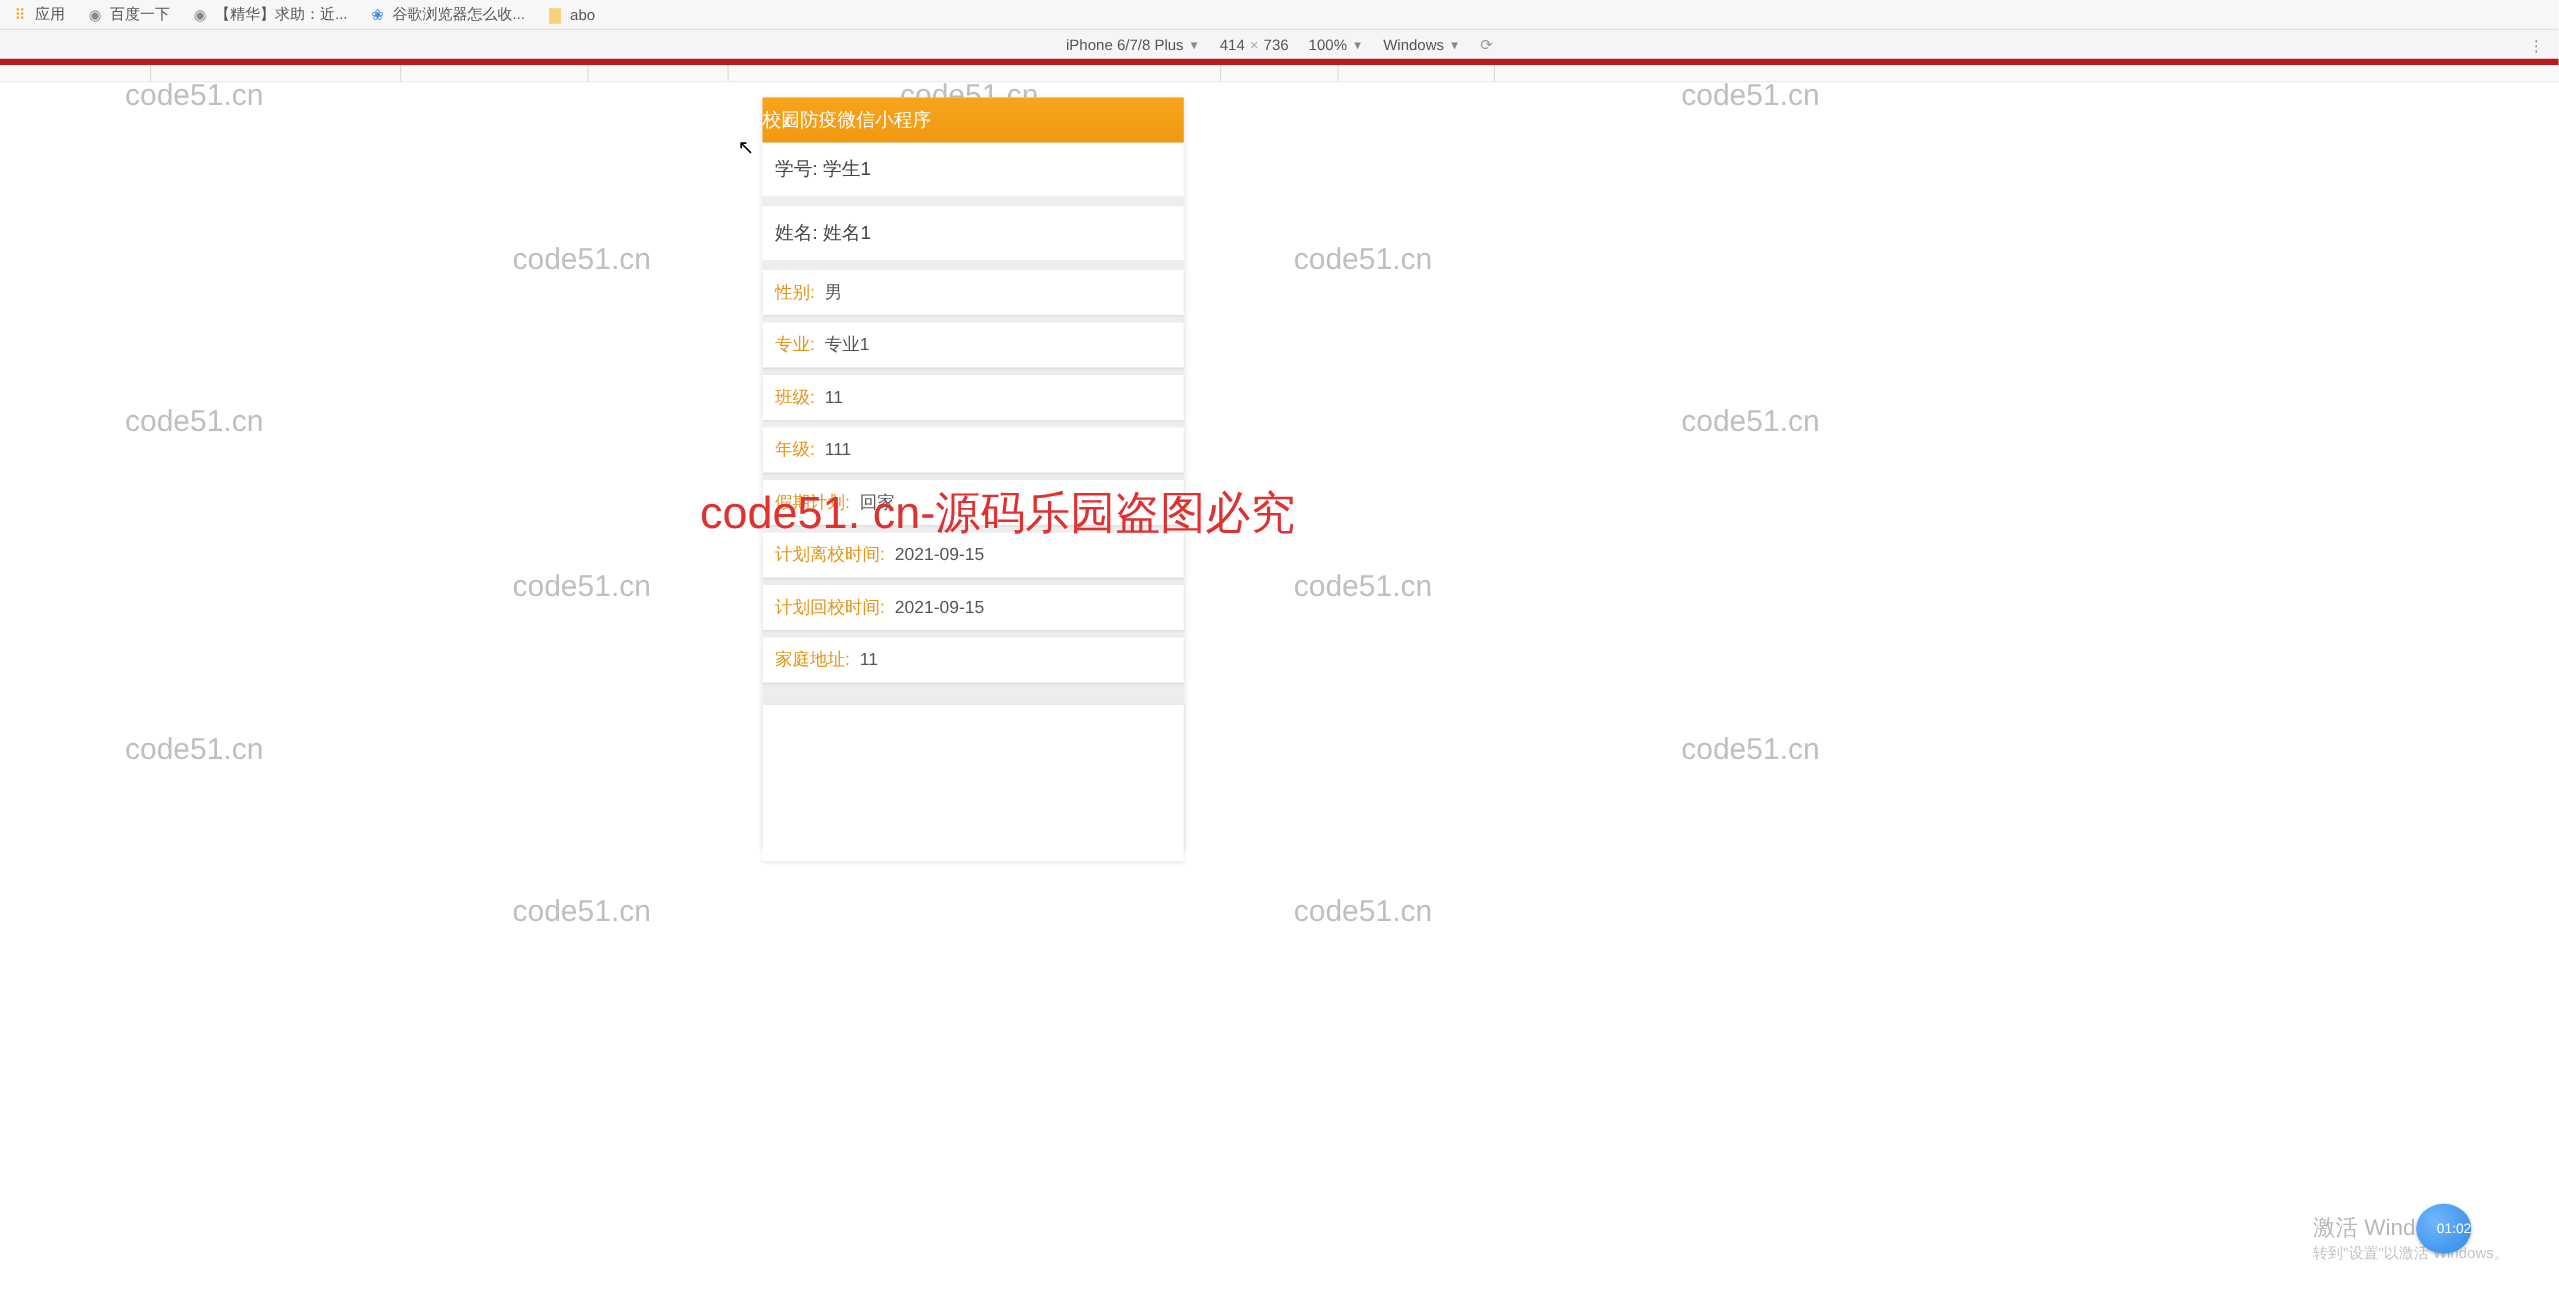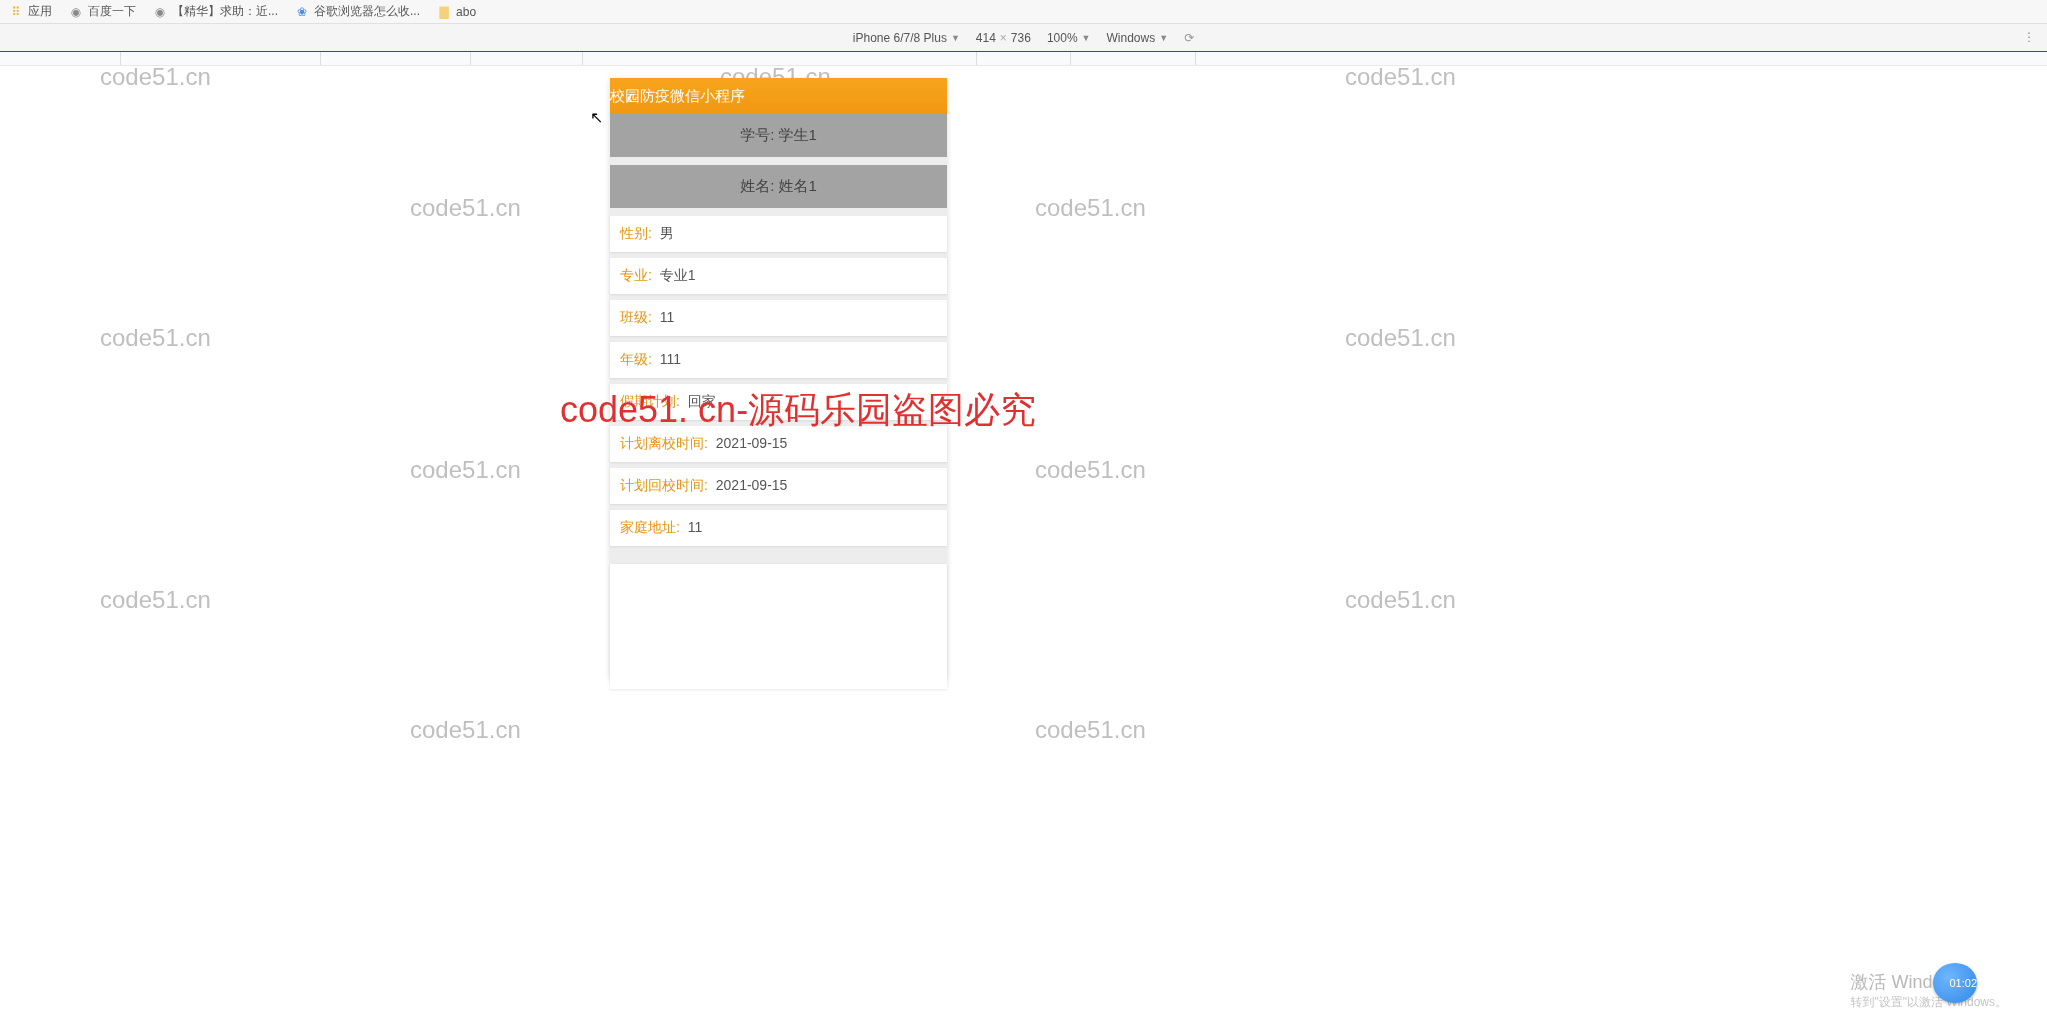--- a/index.html
+++ b/index.html
@@ -40,21 +40,21 @@
 }
 .apps-icon { color: #f5a623; }
 .globe-icon { color: #888; }
 .paw-icon { color: #4a8ae8; }
 .folder-icon { color: #f5d178; }
 
 
 .device-toolbar {
   height: 28px;
   background: #f5f5f5;
-  border-bottom: 1px solid #b91c1c;
+  border-bottom: 5px solid #b91c1c;
   display: flex;
   align-items: center;
   justify-content: center;
   font-size: 12px;
   color: #555;
   position: relative;
 }
 .device-toolbar .tb-item { margin: 0 8px; display: inline-flex; align-items: center; }
 .device-toolbar .dims-sep { margin: 0 4px; color: #aaa; }
 .device-toolbar .dropdown-arrow { margin-left: 4px; font-size: 9px; color: #888; }
@@ -125,26 +125,25 @@
 }
 .app-header .title {
   position: absolute;
   left: 0; right: 0;
   text-align: left;
   pointer-events: none;
 }
 
 
 .hl-row {
-  background: #a3a3a3;
+  background: #ffffff;
   margin: 0 0 8px 0;
   padding: 12px 10px;
   font-size: 15px;
   color: #444;
-  text-align: center;
 }
 .hl-row:first-of-type { margin-top: 0; }
 
 
 .info-list { padding: 0 0 0 0; }
 .info-row {
   background: #ffffff;
   margin: 6px 0;
   padding: 9px 10px;
   font-size: 14px;

